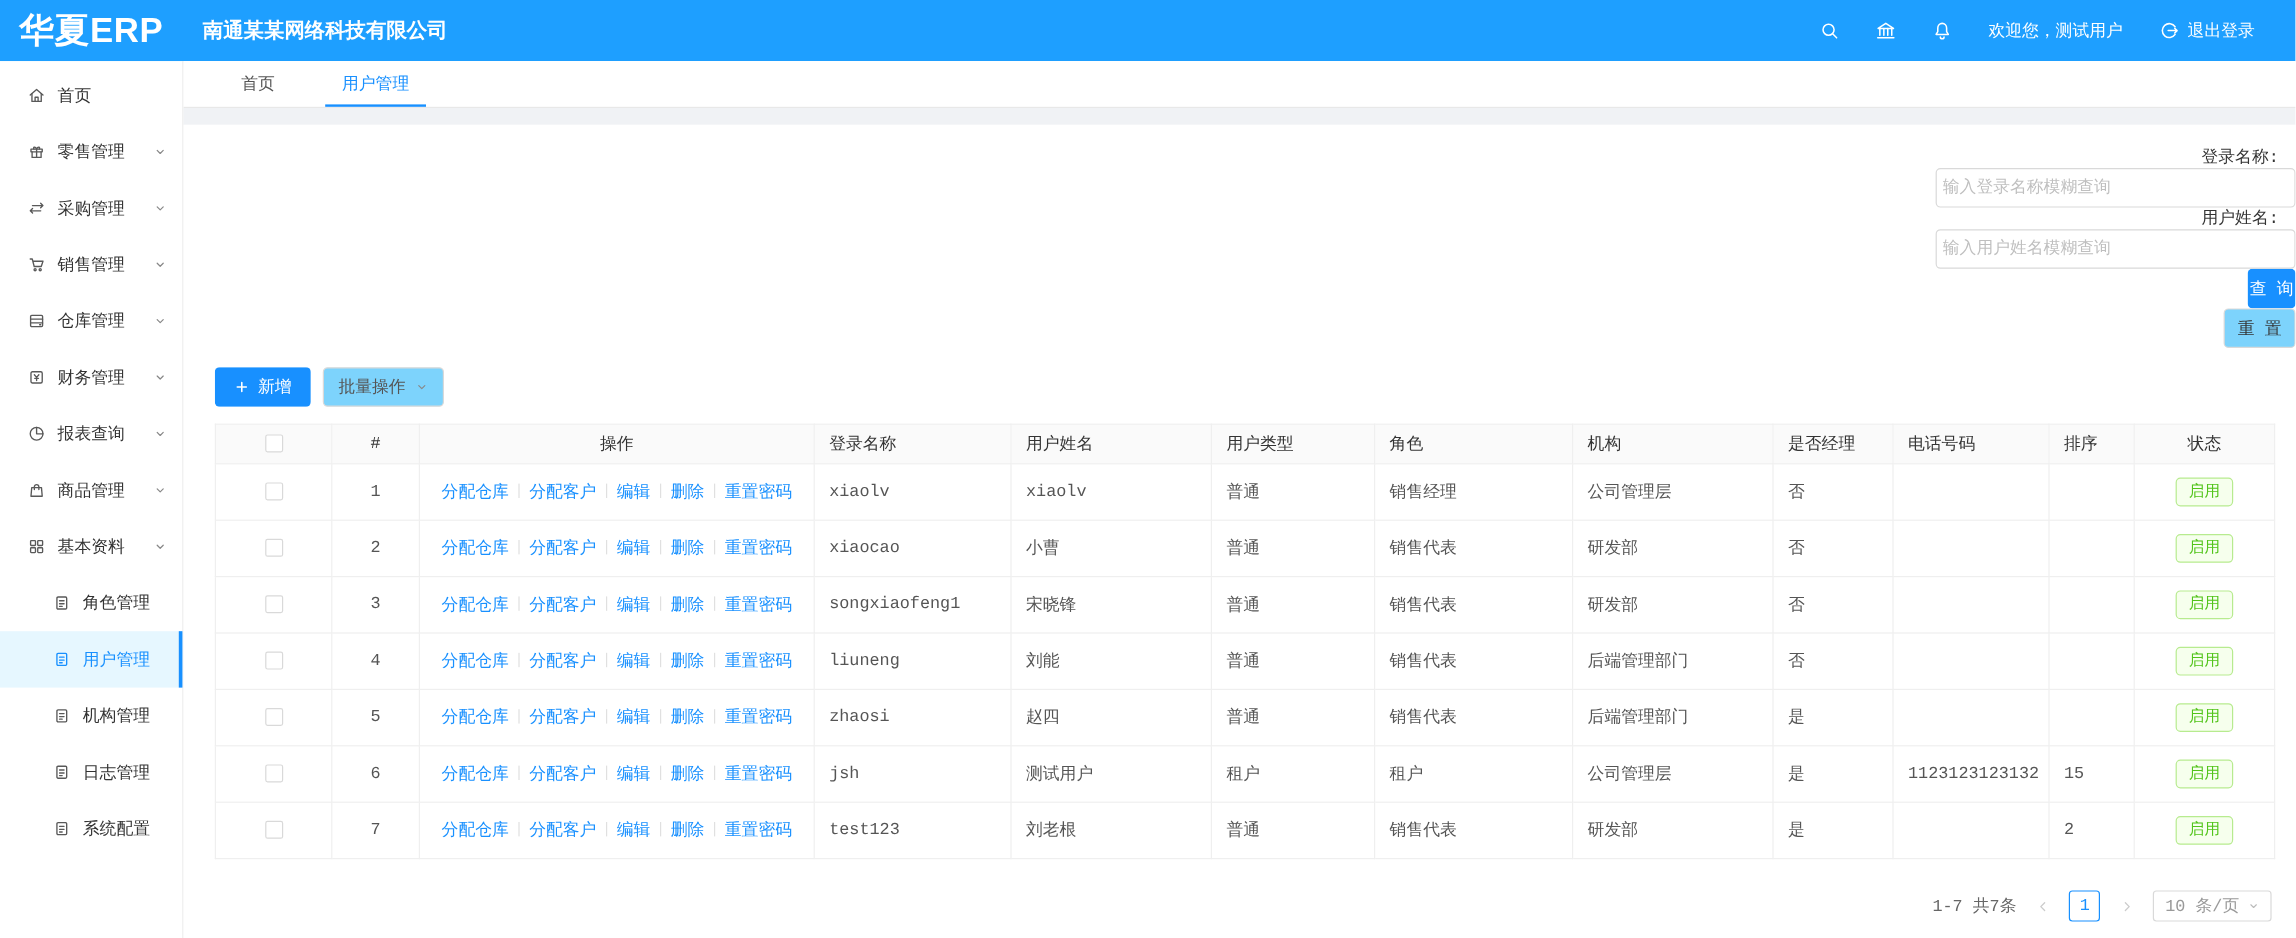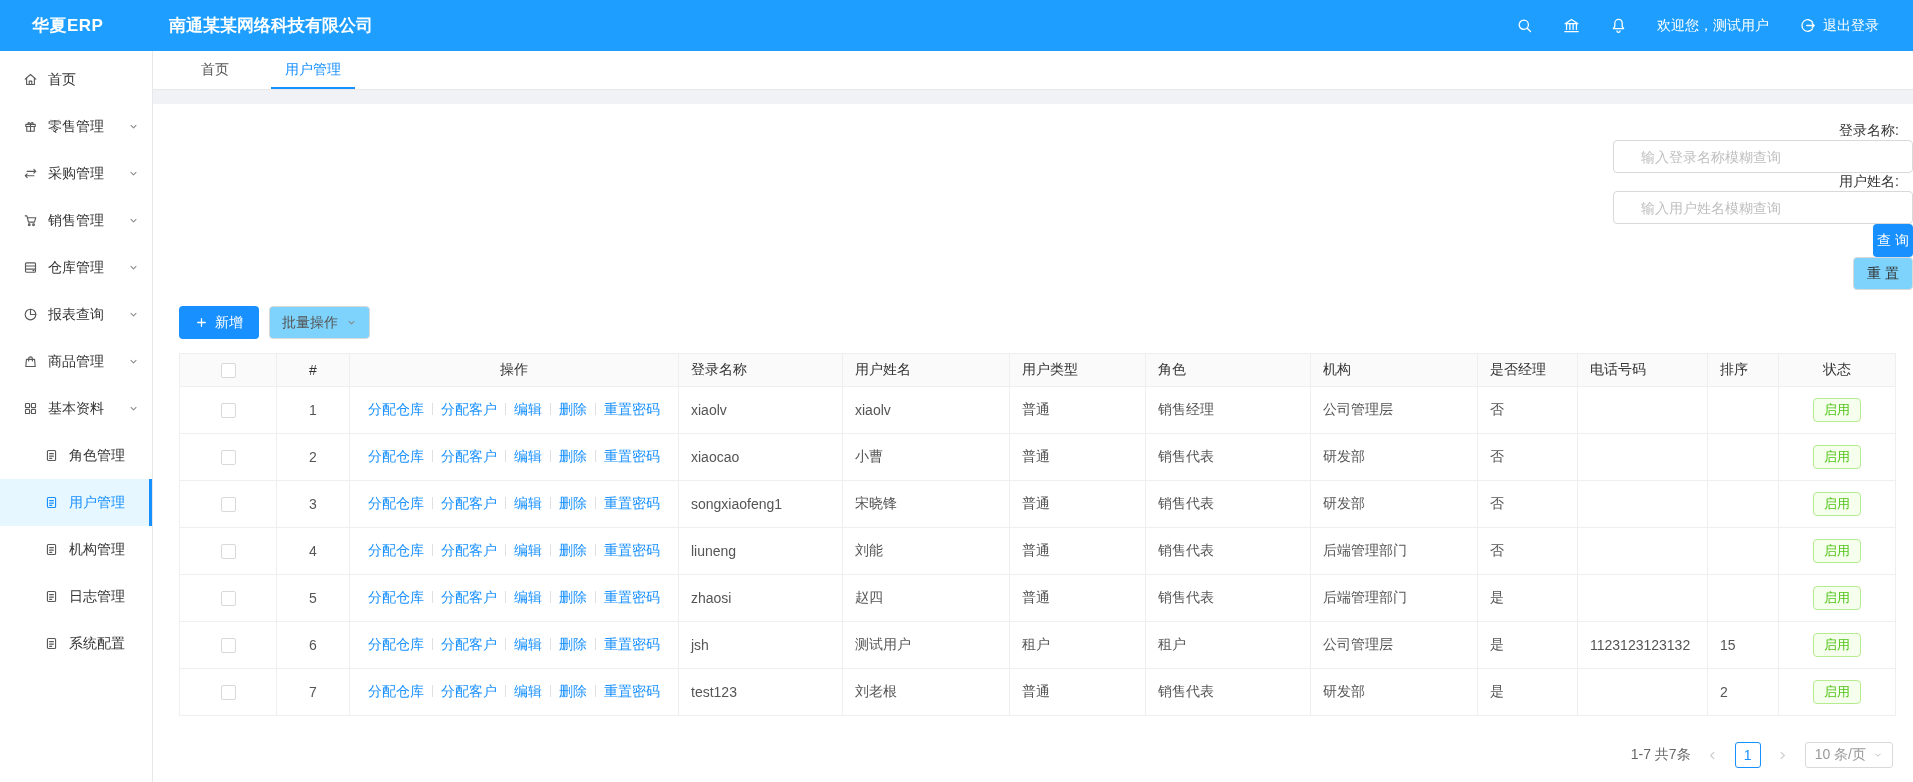--- a/index.html
+++ b/index.html
@@ -2,29 +2,29 @@
 <html style="--topbar-bg: #1e9fff; --primary: #1890ff; --link: #1890ff; --sidebar-active-bg: #e6f7ff; --status-green: #52c41a; --status-green-border: #b7eb8f; --status-green-bg: #f6ffed; --border: #e8e8e8; --page-strip: #f0f2f5;"><head>
 <meta charset="utf-8">
 <style>
   * { margin:0; padding:0; box-sizing:border-box; }
   html,body { width:1913px; height:782px; overflow:hidden; background:#fff;
     font-family:"Liberation Sans","DejaVu Sans",sans-serif; font-size:14px; color:#333; }
   .icon svg { display:block; }
 
   
   .topbar { height:51px; background:var(--topbar-bg,#1e9fff); display:flex; align-items:center; color:#fff; }
-  .logo { width:153px; padding-left:32px; font-size:17px; font-weight:bold; letter-spacing:0.5px; }
+  .logo { width:153px; padding-left:16px; font-size:29px; font-weight:bold; letter-spacing:0.5px; }
   .company { font-size:17px; font-weight:600; margin-left:16px; }
   .topbar-right { margin-left:auto; display:flex; align-items:center; gap:30px; padding-right:34px; }
   .tb-icon { width:17px; height:17px; color:#fff; cursor:pointer; }
   .welcome { font-size:14px; }
   .logout { display:flex; align-items:center; gap:7px; cursor:pointer; font-size:14px; }
 
   
-  .layout { display:flex; height:731px; }
+  .layout { display:flex; height:731px;font-family:Liberation Mono, monospace; }
   .sidebar { width:153px; background:#fff; border-right:1px solid var(--border,#e8e8e8); padding-top:5px; flex:none; }
   .menu-item { height:47px; display:flex; align-items:center; padding-left:23px; color:#333; cursor:pointer; position:relative; }
   .menu-item .menu-icon { width:15px; height:15px; margin-right:10px; color:#595959; flex:none; }
   .menu-item .chev { width:11px; height:11px; margin-left:auto; margin-right:13px; color:#888; }
   .menu-item.sub { padding-left:44px; }
   .menu-item.highlight, .menu-item.highlight .menu-icon, .menu-item.highlight .chev { color:var(--link,#1890ff); }
   .menu-item.active { background:var(--sidebar-active-bg,#e6f7ff); color:var(--link,#1890ff); }
   .menu-item.active .menu-icon { color:var(--link,#1890ff); }
   .menu-item.active::after { content:""; position:absolute; right:0; top:0; bottom:0; width:3px; background:var(--primary,#1890ff); }
 
@@ -34,21 +34,21 @@
   .tabbar { height:39px; background:#fff; border-bottom:1px solid var(--border,#e8e8e8); display:flex; align-items:stretch; padding-left:42px; gap:44px; flex:none; }
   .tab { display:flex; align-items:center; font-size:14px; color:#555; cursor:pointer; position:relative; padding:0 6px; }
   .tab.active { color:var(--link,#1890ff); }
   .tab.active::after { content:""; position:absolute; left:-8px; right:-8px; bottom:0; height:2px; background:var(--primary,#1890ff); }
   .strip { height:14px; background:var(--page-strip,#f0f2f5); flex:none; }
 
   
   .content { flex:1; background:#fff; }
   .filter-row { display:flex; align-items:flex-end; padding:18px 0 0 38px;flex-direction:column; }
   .f-label { color:#333; margin-right:14px; }
-  .f-input { width:300px; height:33px; border:1px solid #d9d9d9; border-radius:4px; padding:0 27px; font-size:14px; color:#333; outline:none; font-family:inherit; }
+  .f-input { width:300px; height:33px; border:1px solid #d9d9d9; border-radius:4px; padding:0 5px; font-size:14px; color:#333; outline:none; font-family:inherit; }
   .f-input::placeholder { color:#bfbfbf; }
   .grp2 { margin-left:32px; }
   .btn { height:33px; border-radius:4px; border:1px solid transparent; font-size:14px; cursor:pointer; display:inline-flex; align-items:center; justify-content:center; font-family:inherit; }
   .btn-primary { background:var(--primary,#1890ff); color:#fff; }
   .btn-default { background:#7dd3fc; color:#333; border-color:#d9d9d9; }
   .search-btn { width:40px; margin-left:24px; }
   .reset-btn { width:60px; margin-left:10px; }
 
   
   .toolbar-row { display:flex; align-items:center; padding:16px 0 0 26px; gap:10px; }
@@ -184,20 +184,34 @@
         <span>仓库管理</span>
         <span class="icon chev">
           <svg viewBox="0 0 24 24" width="100%" height="100%" fill="none" stroke="currentColor" stroke-width="1.8" stroke-linecap="round" stroke-linejoin="round">
             <path d="M6.5 9.5 L12 15 L17.5 9.5" stroke-width="2.2"></path>
           </svg>
         </span>
       </div>
       <div class="menu-item">
         <span class="icon menu-icon">
           <svg viewBox="0 0 24 24" width="100%" height="100%" fill="none" stroke="currentColor" stroke-width="1.8" stroke-linecap="round" stroke-linejoin="round">
+            <rect x="4.5" y="4.5" width="15" height="15" rx="2"></rect>
+            <path d="M9 8.5 L12 12 M15 8.5 L12 12 V16.2 M9.5 13.2 H14.5"></path>
+          </svg>
+        </span>
+        <span>财务管理</span>
+        <span class="icon chev">
+          <svg viewBox="0 0 24 24" width="100%" height="100%" fill="none" stroke="currentColor" stroke-width="1.8" stroke-linecap="round" stroke-linejoin="round">
+            <path d="M6.5 9.5 L12 15 L17.5 9.5" stroke-width="2.2"></path>
+          </svg>
+        </span>
+      </div>
+      <div class="menu-item">
+        <span class="icon menu-icon">
+          <svg viewBox="0 0 24 24" width="100%" height="100%" fill="none" stroke="currentColor" stroke-width="1.8" stroke-linecap="round" stroke-linejoin="round">
             <path d="M20.5 12 A8.5 8.5 0 1 1 12 3.5"></path>
             <path d="M12 3.5 V12 H20.5 A8.5 8.5 0 0 0 12 3.5 Z"></path>
           </svg>
         </span>
         <span>报表查询</span>
         <span class="icon chev">
           <svg viewBox="0 0 24 24" width="100%" height="100%" fill="none" stroke="currentColor" stroke-width="1.8" stroke-linecap="round" stroke-linejoin="round">
             <path d="M6.5 9.5 L12 15 L17.5 9.5" stroke-width="2.2"></path>
           </svg>
         </span>

